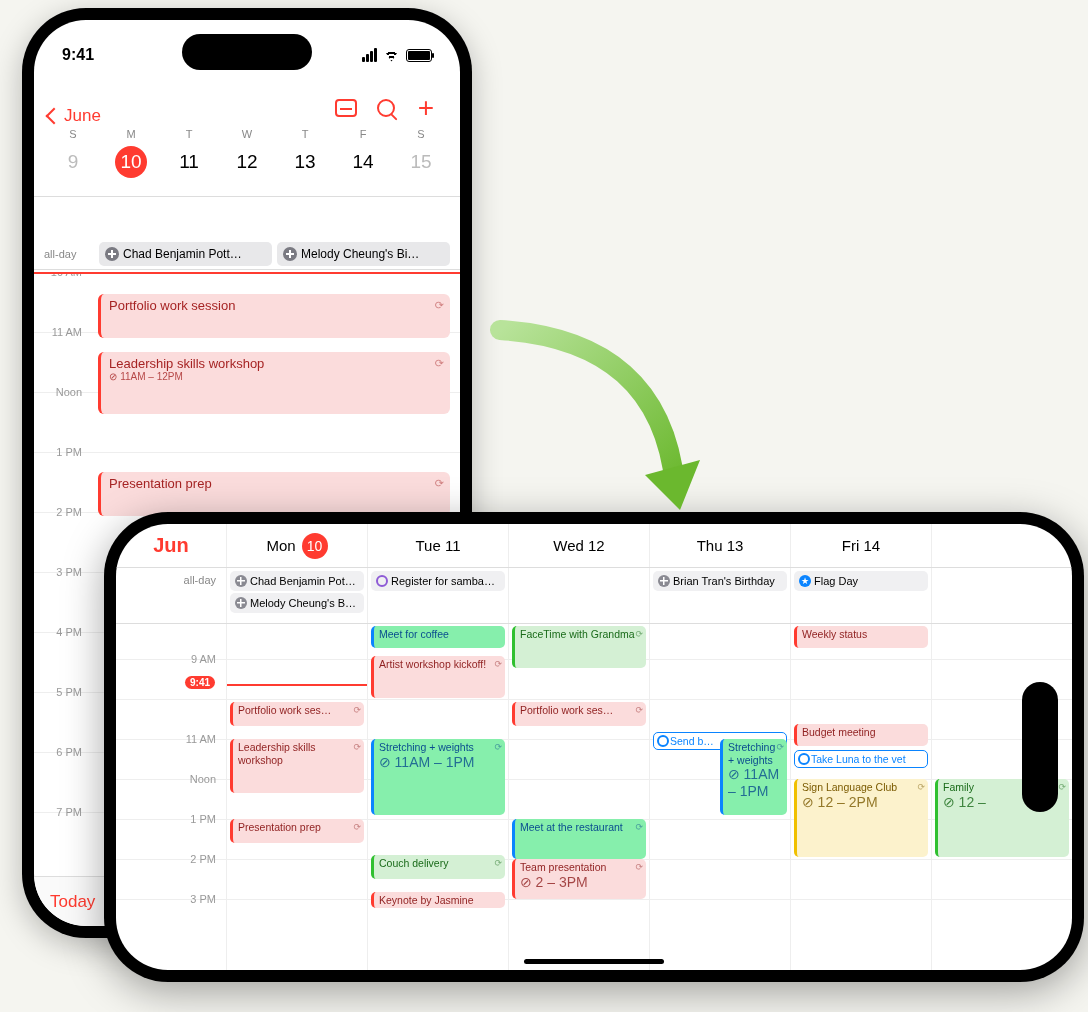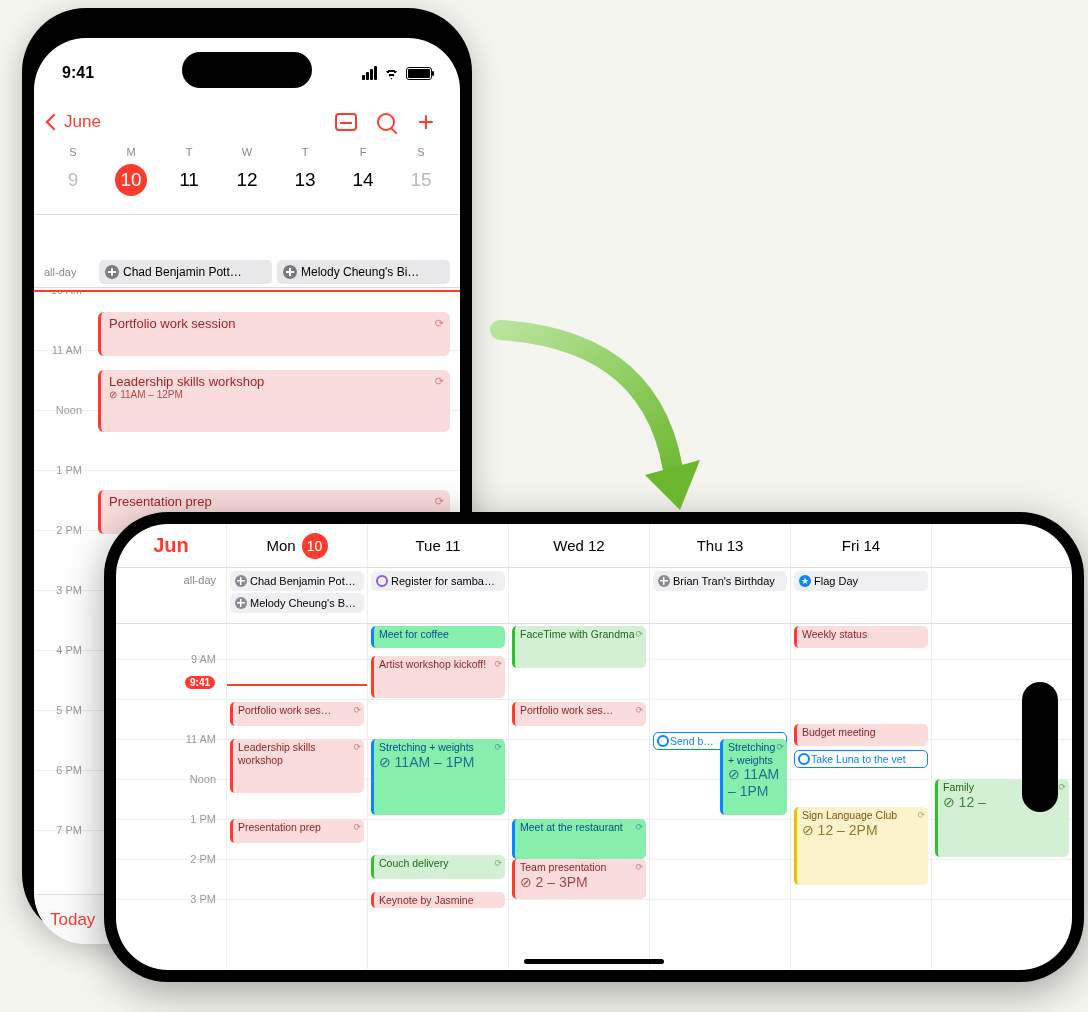--- a/index.html
+++ b/index.html
@@ -20,21 +20,20 @@
     border-radius: 64px;
     padding: 12px;
     box-shadow: 0 8px 30px rgba(0,0,0,.25);
   }
   .phone-portrait .screen {
     width: 100%; height: 100%;
     background: #fff;
     border-radius: 52px;
     position: relative;
     overflow: hidden;
-    margin-top: 18px;
   }
   .dynamic-island-p {
     position: absolute;
     top: 14px; left: 50%; transform: translateX(-50%);
     width: 130px; height: 36px;
     background: #000; border-radius: 20px; z-index: 50;
   }
 
   .status-bar {
     position: absolute; top: 0; left: 0; right: 0;
@@ -55,21 +54,21 @@
       radial-gradient(circle at 50% 100%, transparent 4px, #000 4px 6px, transparent 6px),
       radial-gradient(circle at 50% 100%, transparent 8px, #000 8px 10px, transparent 10px);
     clip-path: polygon(0 0,100% 0,50% 100%);}
   .batt{width:26px;height:13px;border:1px solid #000;border-radius:3px;position:relative;}
   .batt::after{content:"";position:absolute;right:-3px;top:3px;width:2px;height:5px;background:#000;border-radius:1px;}
   .batt i{position:absolute;inset:1px;background:#000;border-radius:1px;}
 
   
   .nav {
     position: absolute; top: 62px; left:0; right:0;
-    height: 44px; display:flex; align-items:center;
+    height: 44px; display:flex; align-items:flex-end;
     padding: 0 14px;
   }
   .nav .back { color:#ff3b30; font-size:17px; display:flex;align-items:center;gap:2px;}
   .nav .back::before{content:"";width:10px;height:10px;border-left:2.5px solid #ff3b30;border-bottom:2.5px solid #ff3b30;transform:rotate(45deg);margin-right:2px;}
   .nav .sp{flex:1}
   .nav-icon{width:40px;height:36px;display:flex;align-items:center;justify-content:center;color:#ff3b30;}
   .i-list{width:22px;height:18px;border:2px solid #ff3b30;border-radius:4px;position:relative;}
   .i-list::after{content:"";position:absolute;left:3px;right:3px;top:50%;height:2px;background:#ff3b30;}
   .i-search{width:18px;height:18px;border:2px solid #ff3b30;border-radius:50%;position:relative;}
   .i-search::after{content:"";position:absolute;width:8px;height:2px;background:#ff3b30;bottom:-3px;right:-5px;transform:rotate(45deg);border-radius:2px;}
@@ -213,21 +212,21 @@
   .lev{
     position:absolute;left:3px;right:3px;
     border-radius:5px;padding:2px 5px;font-size:10.5px;line-height:1.2;
     overflow:hidden;border-left:3px solid;
   }
   .lev .sub{font-size:14px;opacity:.8;}
   .lev .rpt{position:absolute;right:3px;top:3px;font-size:9px;opacity:.5;}
   .lev.red{background:#fbdcdc;color:#8f1f1f;border-color:#ff3b30;}
   .lev.blue{background:#86efac;color:#0a4d8f;border-color:#0a84ff;}
   .lev.green{background:#d4f0d4;color:#1a6b1a;border-color:#30c030;}
-  .lev.yellow{background:#fcf2cc;color:#7a5a00;border-color:#f0c000;margin-top:28px;}
+  .lev.yellow{background:#fcf2cc;color:#7a5a00;border-color:#f0c000;}
   .lev.outline-blue{background:#fff;color:#0a84ff;border:1.5px solid #0a84ff;border-left:1.5px solid #0a84ff;padding-left:16px;}
   .lev.outline-blue::before{content:"";position:absolute;left:3px;top:50%;transform:translateY(-50%);width:8px;height:8px;border:2px solid #0a84ff;border-radius:50%;}
 
   .home-ind{position:absolute;bottom:6px;left:50%;transform:translateX(-50%);width:140px;height:5px;background:#000;border-radius:3px;}
 
   
   .arrow-wrap{
     position:absolute;left:480px;top:310px;width:250px;height:230px;
     z-index:200;pointer-events:none;
   }

